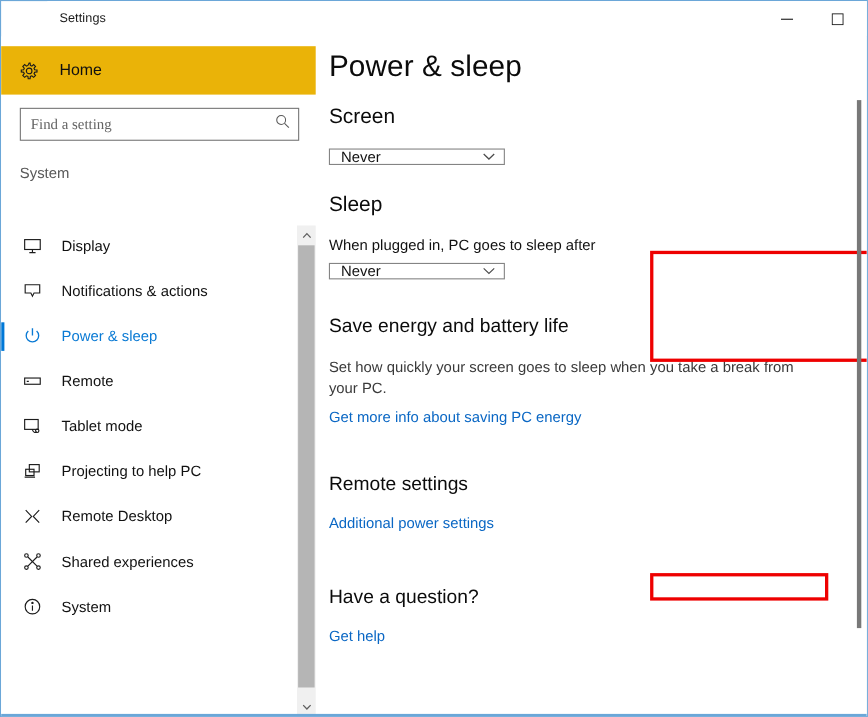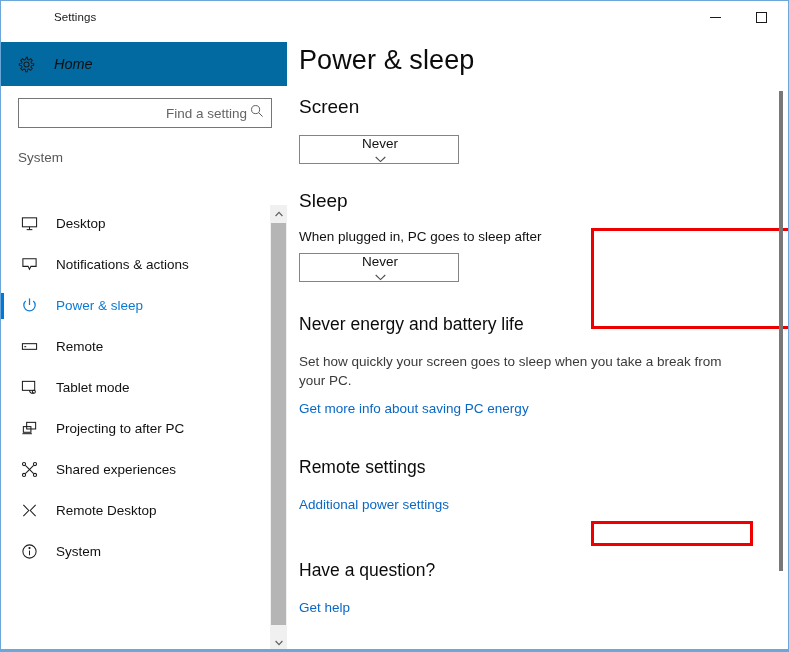--- a/index.html
+++ b/index.html
@@ -72,47 +72,45 @@
     height: 618px;
     background: #ffffff;
     flex: 0 0 289px;
   }
   .home-row {
     display: flex;
     align-items: center;
     height: 44px;
     margin: 9px 0 0 0;
     width: 286px;
-    background: #0369a1;
+    background: #eab308;
     padding-left: 17px;
-    font-style: italic;
   }
   .home-row .ico { width: 24px; display:flex; align-items:center; color:#1a1a1a; }
   .home-row .lbl { margin-left: 12px; font-size: 14.5px; color:#101010; }
 
   .search-wrap {
     margin: 12px 0 0 17px;
     width: 254px;
     height: 30px;
     border: 1px solid #767676;
     background: #fff;
     display: flex;
     align-items: center;
     position: relative;
   }
   .search-wrap input {
     border: 0;
     outline: 0;
     flex: 1;
-    font-family: Liberation Sans, sans-serif;
+    font-family: Liberation Serif, serif;
     font-size: 13.5px;
     color: #b91c1c;
     padding: 0 24px 0 9px;
     background: transparent;
-    text-align: right;
   }
   .search-wrap input::placeholder { color:#646464; }
   .search-ico {
     position: absolute;
     right: 7px; top: 50%;
     transform: translateY(-50%);
     color: #5a5a5a;
   }
 
   .group-title {
@@ -214,28 +212,27 @@
     margin-bottom: 17px;
   }
   h2.section-head.small { font-size: 17.5px; }
   .field-label {
     font-size: 13.5px;
     color: #111;
     margin-bottom: 9px;
   }
   .combo {
     width: 160px;
-    height: 29px;
+    height: 15px;
     border: 1px solid #848484;
     background: #fff;
     display: flex;
     align-items: center;
     padding: 0 8px 0 10px;
     justify-content: space-between;
-    flex-direction: column;
   }
   .combo .val { font-size: 13.5px; color: #111; }
   .combo .chev { color: #4d4d4d; display:flex; }
 
   .para {
     font-size: 13.5px;
     color: #3a3a3a;
     line-height: 19px;
     max-width: 442px;
     margin-bottom: 9px;
@@ -344,21 +341,21 @@
             <span class="bar"></span>
             <span class="nav-ico">
               <svg width="17" height="17" viewBox="0 0 18 18">
                   <g fill="none" stroke="currentColor" stroke-width="1.1">
                     <rect x="1.5" y="3" width="15" height="9.5"></rect>
                     <path d="M6 15.5 h6"></path>
                     <path d="M9 12.5 v3"></path>
                   </g>
                 </svg>
             </span>
-            <span class="nav-lbl">Desktop</span>
+            <span class="nav-lbl">Display</span>
           </div>
 
           <div class="nav-item">
             <span class="bar"></span>
             <span class="nav-ico">
               <svg width="17" height="17" viewBox="0 0 18 18">
                   <g fill="none" stroke="currentColor" stroke-width="1.1">
                     <path d="M2 3 h14 v8 h-5.5 l-1.5 3 l-1.5 -3 h-5.5 z"></path>
                   </g>
                 </svg>
@@ -411,51 +408,51 @@
             <span class="bar"></span>
             <span class="nav-ico">
               <svg width="17" height="17" viewBox="0 0 18 18">
                   <g fill="none" stroke="currentColor" stroke-width="1.1">
                     <rect x="6" y="2.5" width="9.5" height="7"></rect>
                     <rect x="2.5" y="7" width="8" height="6"></rect>
                     <path d="M1.5 14.5 h10"></path>
                   </g>
                 </svg>
             </span>
-            <span class="nav-lbl">Projecting to after PC</span>
+            <span class="nav-lbl">Projecting to help PC</span>
+          </div>
+
+          <div class="nav-item">
+            <span class="bar"></span>
+            <span class="nav-ico">
+              <svg width="17" height="17" viewBox="0 0 18 18">
+                  <g fill="none" stroke="currentColor" stroke-width="1.1">
+                    <path d="M2.5 3 L8.2 9 L2.5 15"></path>
+                    <path d="M15.5 3 L9.8 9 L15.5 15"></path>
+                  </g>
+                </svg>
+            </span>
+            <span class="nav-lbl">Remote Desktop</span>
           </div>
 
           <div class="nav-item">
             <span class="bar"></span>
             <span class="nav-ico">
               <svg width="17" height="17" viewBox="0 0 18 18">
                   <g fill="none" stroke="currentColor" stroke-width="1.1">
                     <circle cx="3.2" cy="3.2" r="1.7"></circle>
                     <circle cx="14.8" cy="3.2" r="1.7"></circle>
                     <circle cx="3.2" cy="14.8" r="1.7"></circle>
                     <circle cx="14.8" cy="14.8" r="1.7"></circle>
                     <path d="M4.6 4.6 L13.4 13.4"></path>
                     <path d="M13.4 4.6 L4.6 13.4"></path>
                   </g>
                 </svg>
             </span>
             <span class="nav-lbl">Shared experiences</span>
-          </div>
-
-          <div class="nav-item">
-            <span class="bar"></span>
-            <span class="nav-ico">
-              <svg width="17" height="17" viewBox="0 0 18 18">
-                  <g fill="none" stroke="currentColor" stroke-width="1.1">
-                    <path d="M2.5 3 L8.2 9 L2.5 15"></path>
-                    <path d="M15.5 3 L9.8 9 L15.5 15"></path>
-                  </g>
-                </svg>
-            </span>
-            <span class="nav-lbl">Remote Desktop</span>
           </div>
 
           <div class="nav-item">
             <span class="bar"></span>
             <span class="nav-ico">
               <svg width="17" height="17" viewBox="0 0 18 18">
                   <g fill="none" stroke="currentColor" stroke-width="1.1">
                     <circle cx="9" cy="9" r="7"></circle>
                     <path d="M9 8 v5"></path>
                     <circle cx="9" cy="5.4" r="0.6" fill="currentColor"></circle>
@@ -511,21 +508,21 @@
             <span class="val">Never</span>
             <span class="chev">
               <svg width="11" height="7" viewBox="0 0 11 7">
                   <path d="M0.7 1 L5.5 5.6 L10.3 1" fill="none" stroke="currentColor" stroke-width="1.1"></path>
                 </svg>
             </span>
           </div>
         </div>
 
         <div class="blk-save">
-          <h2 class="section-head small">Never energy and battery life</h2>
+          <h2 class="section-head small">Save energy and battery life</h2>
           <div class="para">Set how quickly your screen goes to sleep when you take a break from your PC.</div>
           <a class="link" href="#">Get more info about saving PC energy</a>
         </div>
 
         <div class="blk-related">
           <h2 class="section-head small">Remote settings</h2>
           <a class="link" href="#">Additional power settings</a>
         </div>
 
         <div class="blk-question">

